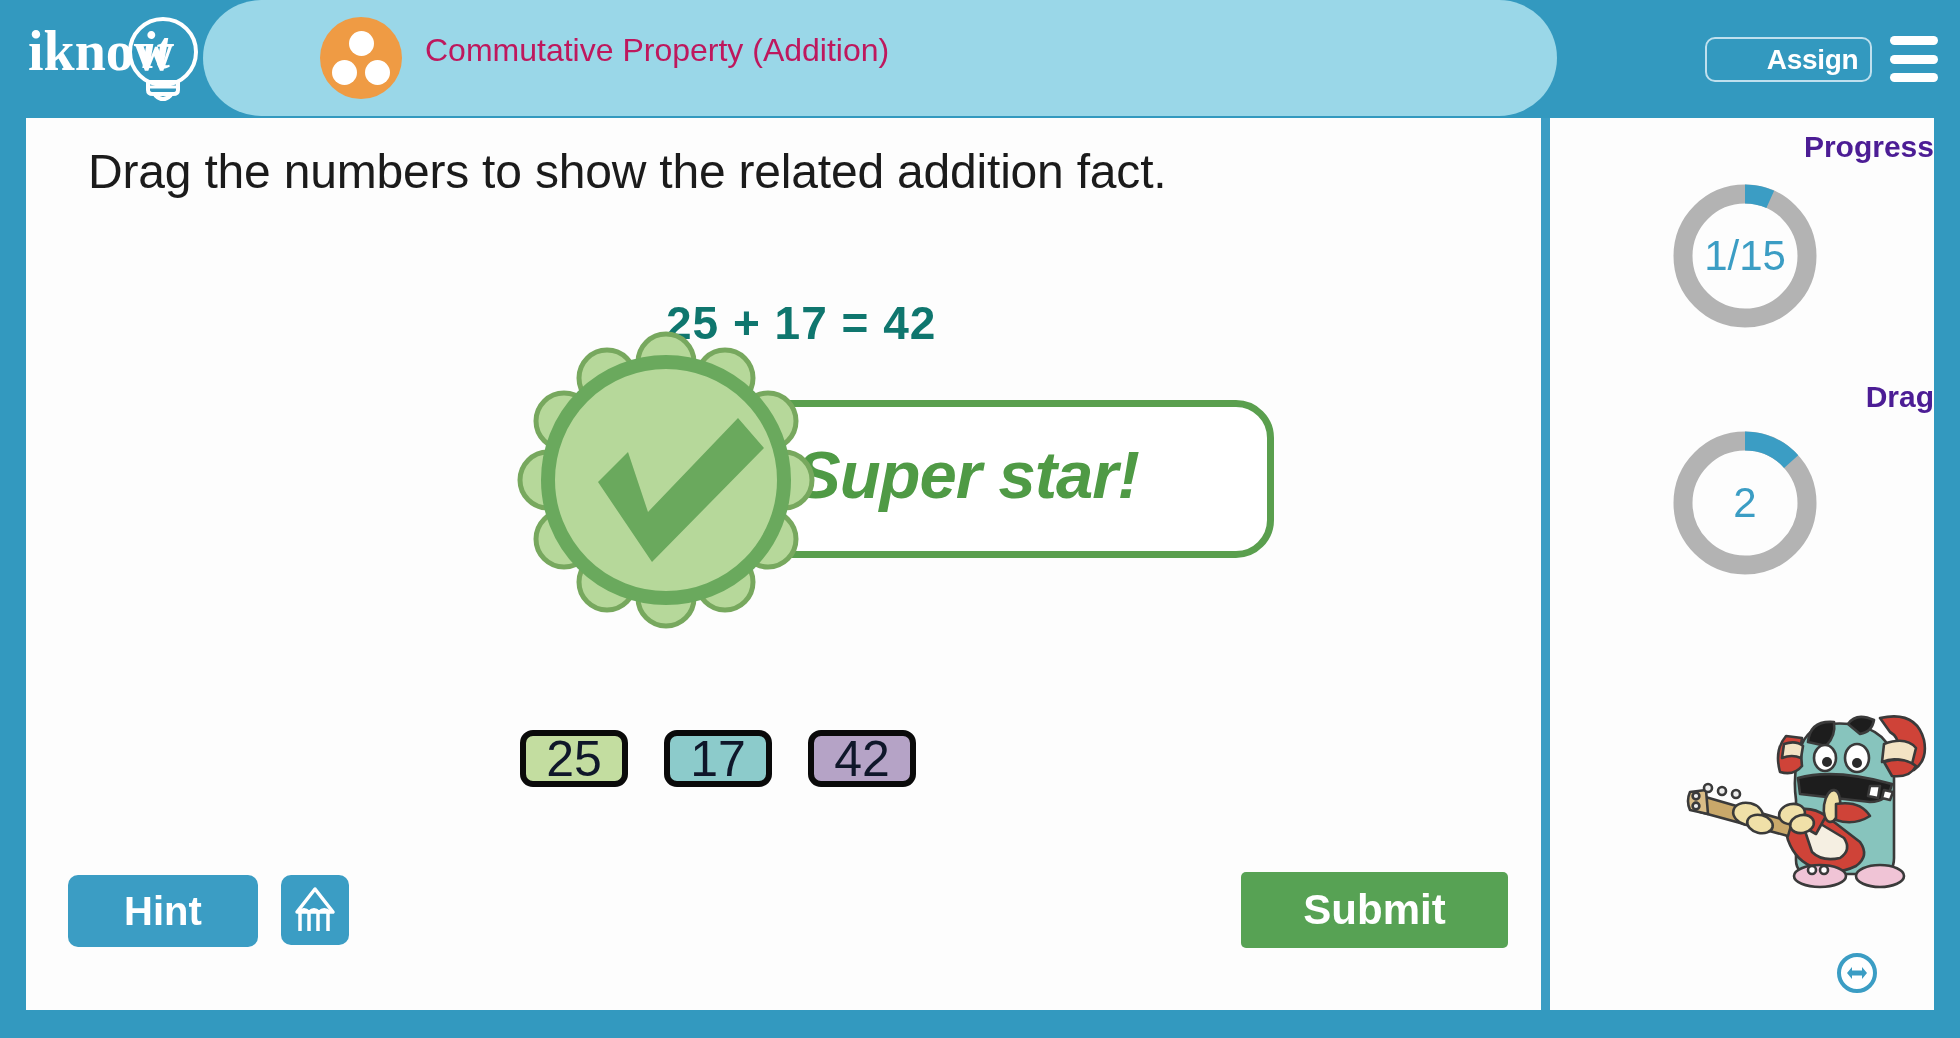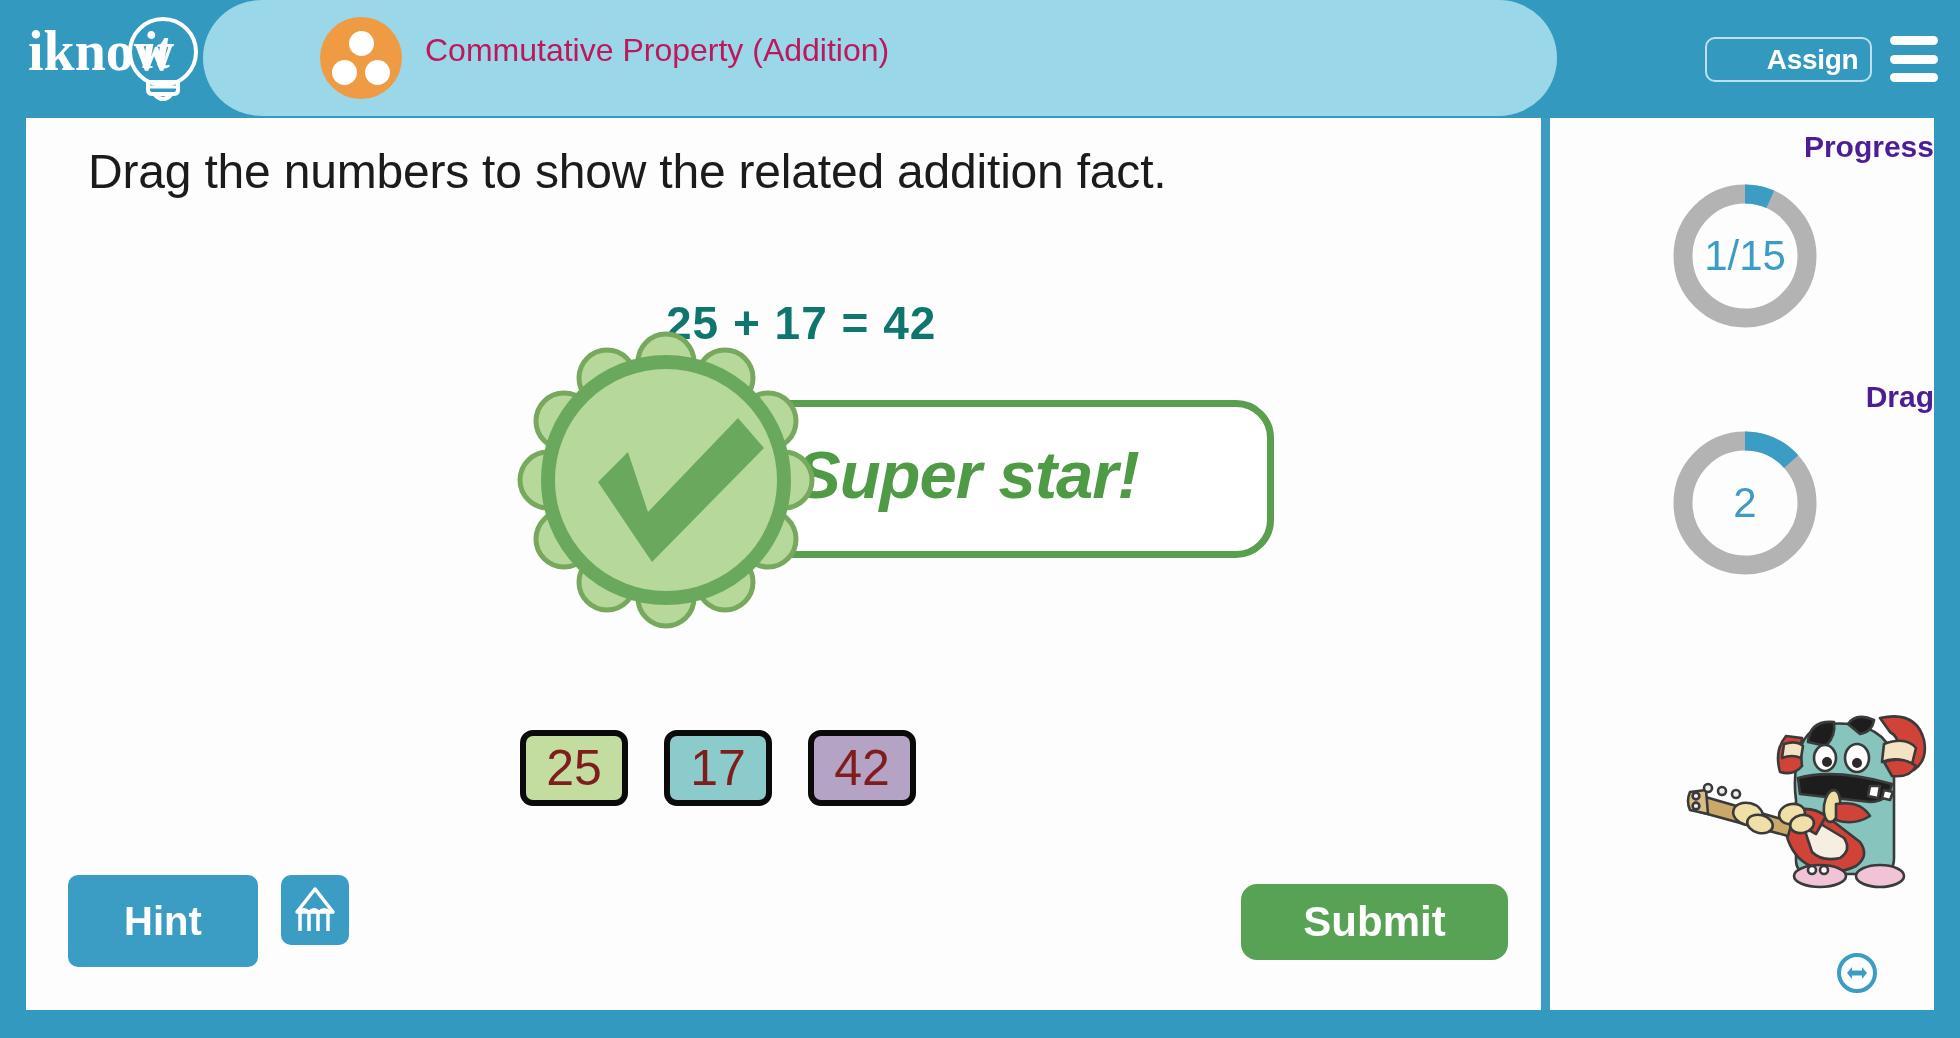--- a/index.html
+++ b/index.html
@@ -124,50 +124,49 @@
     width: 300px; height: 300px; margin-top: -58px;
     z-index: 5;
   }
 
   
   #tiles {
     position: absolute; left: 494px; top: 612px;
     display: flex; gap: 36px; z-index: 6;
   }
   .tile {
-    width: 108px; height: 76px;
+    width: 108px; height: 57px;
     border: 6px solid #0a0a0a; border-radius: 13px;
     display: flex; align-items: center; justify-content: center;
-    font-size: 50px; color: #7f1d1d; cursor: pointer;
+    font-size: 50px; color: #0f172a; cursor: pointer;
     font-family: "Liberation Sans Narrow", "Liberation Sans", sans-serif;
   }
 
   
   #hint-btn {
     position: absolute; left: 42px; top: 757px;
-    width: 190px; height: 92px; border-radius: 10px;
+    width: 190px; height: 72px; border-radius: 10px;
     background: #3b9dc4; color: #fff; border: none; cursor: pointer;
     font-size: 40px; font-weight: bold;
     display: flex; align-items: center; justify-content: center;
     font-family: "Liberation Sans", sans-serif;
   }
   #scratch-btn {
     position: absolute; left: 255px; top: 757px;
     width: 68px; height: 70px; border-radius: 10px;
     background: #3b9dc4; cursor: pointer;
     display: flex; align-items: center; justify-content: center;
   }
   #submit-btn {
     position: absolute; left: 1215px; top: 754px;
-    width: 267px; height: 76px; border-radius: 16px;
+    width: 267px; height: 76px; border-radius: 5px;
     background: #57a254; color: #fff; border: none; cursor: pointer;
     font-size: 42px; font-weight: bold;
     display: flex; align-items: center; justify-content: center;
     font-family: "Liberation Sans", sans-serif;
-    margin-top: 12px;
   }
 
   
   #divider {
     position: absolute; left: 1515px; top: 0px;
     width: 9px; height: 892px; background: #3b9dc4;
   }
   #right-panel {
     position: absolute; left: 1530px; top: 0;
     width: 378px; height: 892px;

